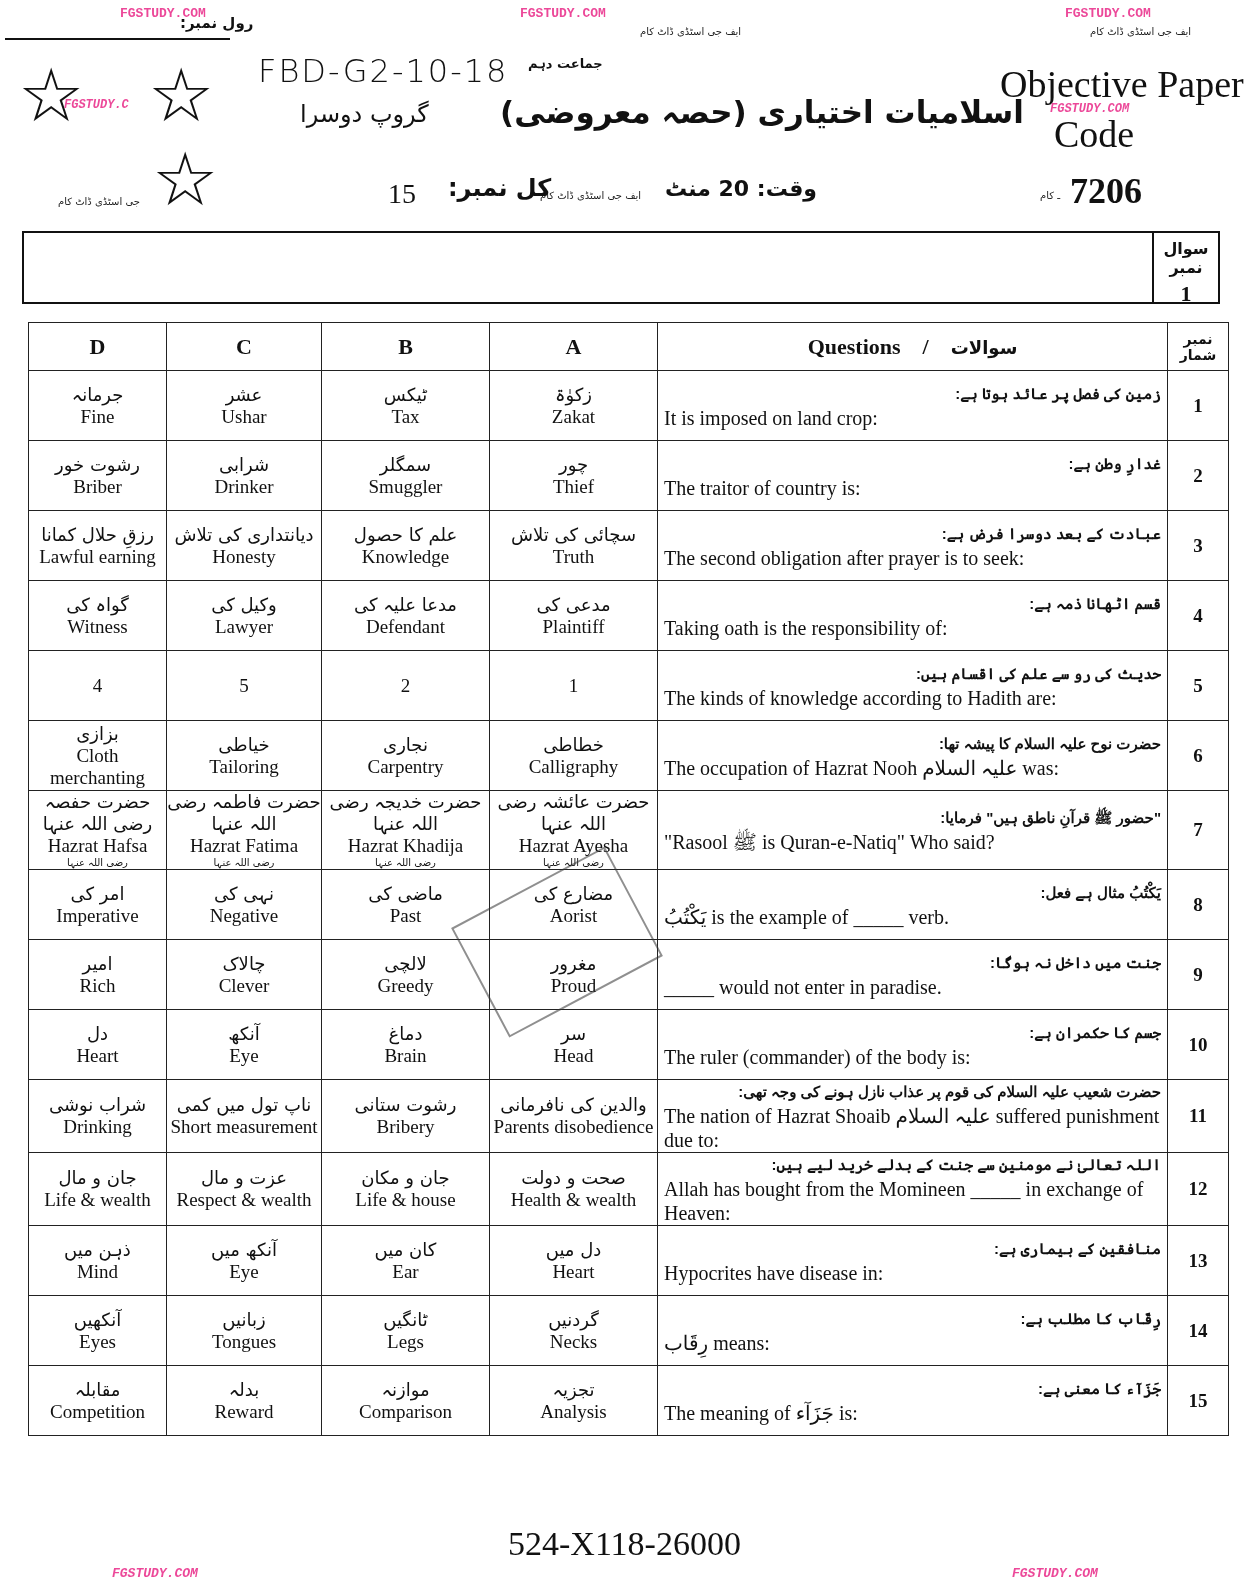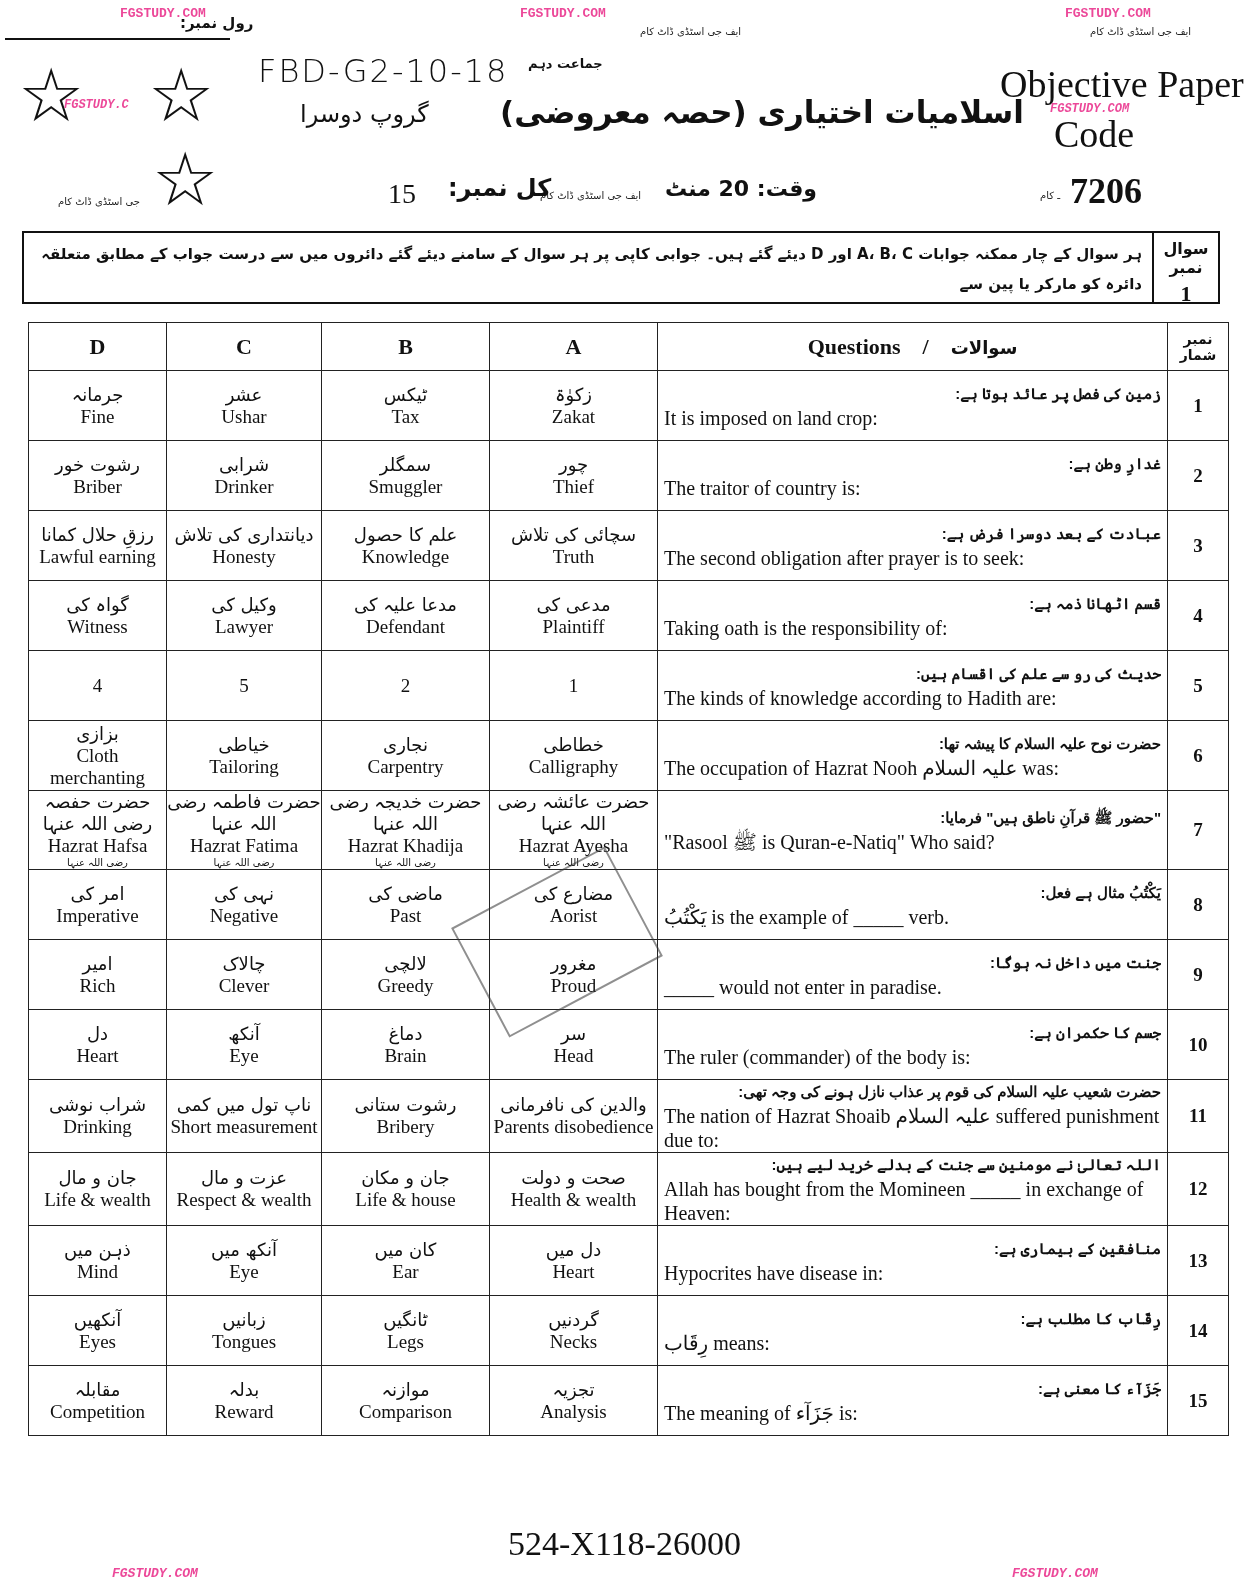--- a/index.html
+++ b/index.html
@@ -61,21 +61,20 @@
 <div class="abs" style="left:388px; top:178px; font-size:28px;">15</div>
 
 <div class="abs" style="left:1000px; top:62px; font-size:38px;">Objective Paper</div>
 <div class="abs wm wm-i" style="left:1050px; top:102px; font-size:12px;">FGSTUDY.COM</div>
 <div class="abs" style="left:1054px; top:112px; font-size:38px;">Code</div>
 <div class="abs" style="left:1070px; top:170px; font-size:36px; font-weight:bold;">7206</div>
 <div class="abs urdu small-urdu" style="left:1040px; top:190px;">ـ کام</div>
 
 <div class="abs instr">
   <div class="instr-text">
-    <div>ہر سوال کے چار ممکنہ جوابات A، B، C اور D دیئے گئے ہیں۔ جوابی کاپی پر ہر سوال کے سامنے دیئے گئے دائروں میں سے درست جواب کے مطابق متعلقہ دائرہ کو مارکر یا پین سے</div>
   </div>
   <div class="instr-num">
     <div class="l1">سوال نمبر</div>
     <div class="l2">1</div>
   </div>
 </div>
 
 <table class="q">
   <colgroup>
     <col style="width:138px">

